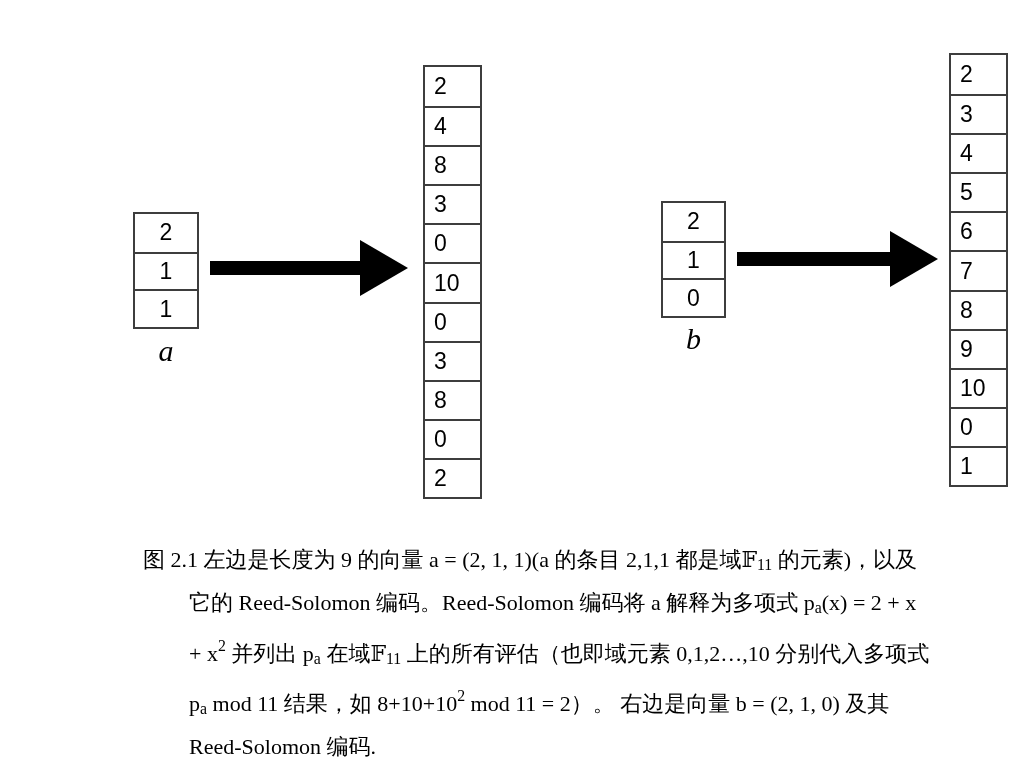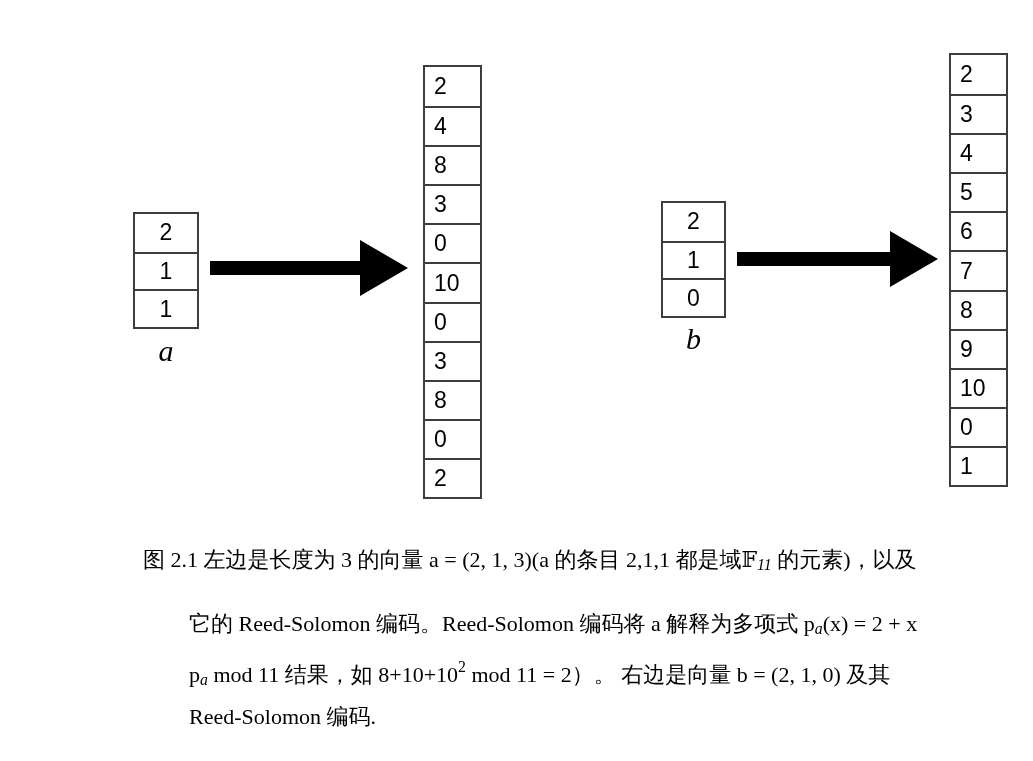--- a/index.html
+++ b/index.html
@@ -71,22 +71,22 @@
   .caption{
     position:absolute;
     left:143px; top:541px;
     width:882px;
     font-size:22px;
     line-height:38px;
     color:var(--text);
   }
   .caption-line{ white-space:pre; }
   .caption-line.indented{ padding-left:46px; }
-  .caption-line.gap-before{ margin-top:21px; }
-  .caption .sub{ font-size:0.72em; vertical-align:-0.18em;font-style:italic; }
+  .caption-line.gap-before{ }
+  .caption .sub{ font-size:0.72em; vertical-align:-0.18em; }
   .caption .sup{ font-size:0.72em; vertical-align:0.62em; }
 </style>
 </head>
 <body>
 
 <div class="canvas">
 
   <div class="vec small" style="left:133px; top:212px; width:66px; height:117px;">
       <div class="cell">
         <span>2</span>
@@ -191,19 +191,20 @@
       </div>
       <div class="cell">
         <span>0</span>
       </div>
       <div class="cell">
         <span>1</span>
       </div>
     </div>
 
   <div class="caption">
-      <div class="caption-line"><span>图 2.1 左边是长度为 3 的向量 a = (2, 1, 3)(a 的条目 2,1,1 都是域𝔽</span><span class="sub">11</span><span> 的元素)，以及</span></div>
+      <div class="caption-line"><span>图 2.1 左边是长度为 9 的向量 a = (2, 1, 1)(a 的条目 2,1,1 都是域𝔽</span><span class="sub">11</span><span> 的元素)，以及</span></div>
       <div class="caption-line indented gap-before"><span>它的 Reed-Solomon 编码。Reed-Solomon 编码将 a 解释为多项式 p</span><span class="sub">a</span><span>(x) = 2 + x</span></div>
+      <div class="caption-line indented"><span>+ x</span><span class="sup">2</span><span> 并列出 p</span><span class="sub">a</span><span> 在域𝔽</span><span class="sub">11</span><span> 上的所有评估（也即域元素 0,1,2…,10 分别代入多项式</span></div>
       <div class="caption-line indented"><span>p</span><span class="sub">a</span><span> mod 11 结果，如 8+10+10</span><span class="sup">2</span><span> mod 11 = 2）。 右边是向量 b = (2, 1, 0) 及其</span></div>
       <div class="caption-line indented"><span>Reed-Solomon 编码.</span></div>
     </div>
 
 </div>
 
 </body></html>

